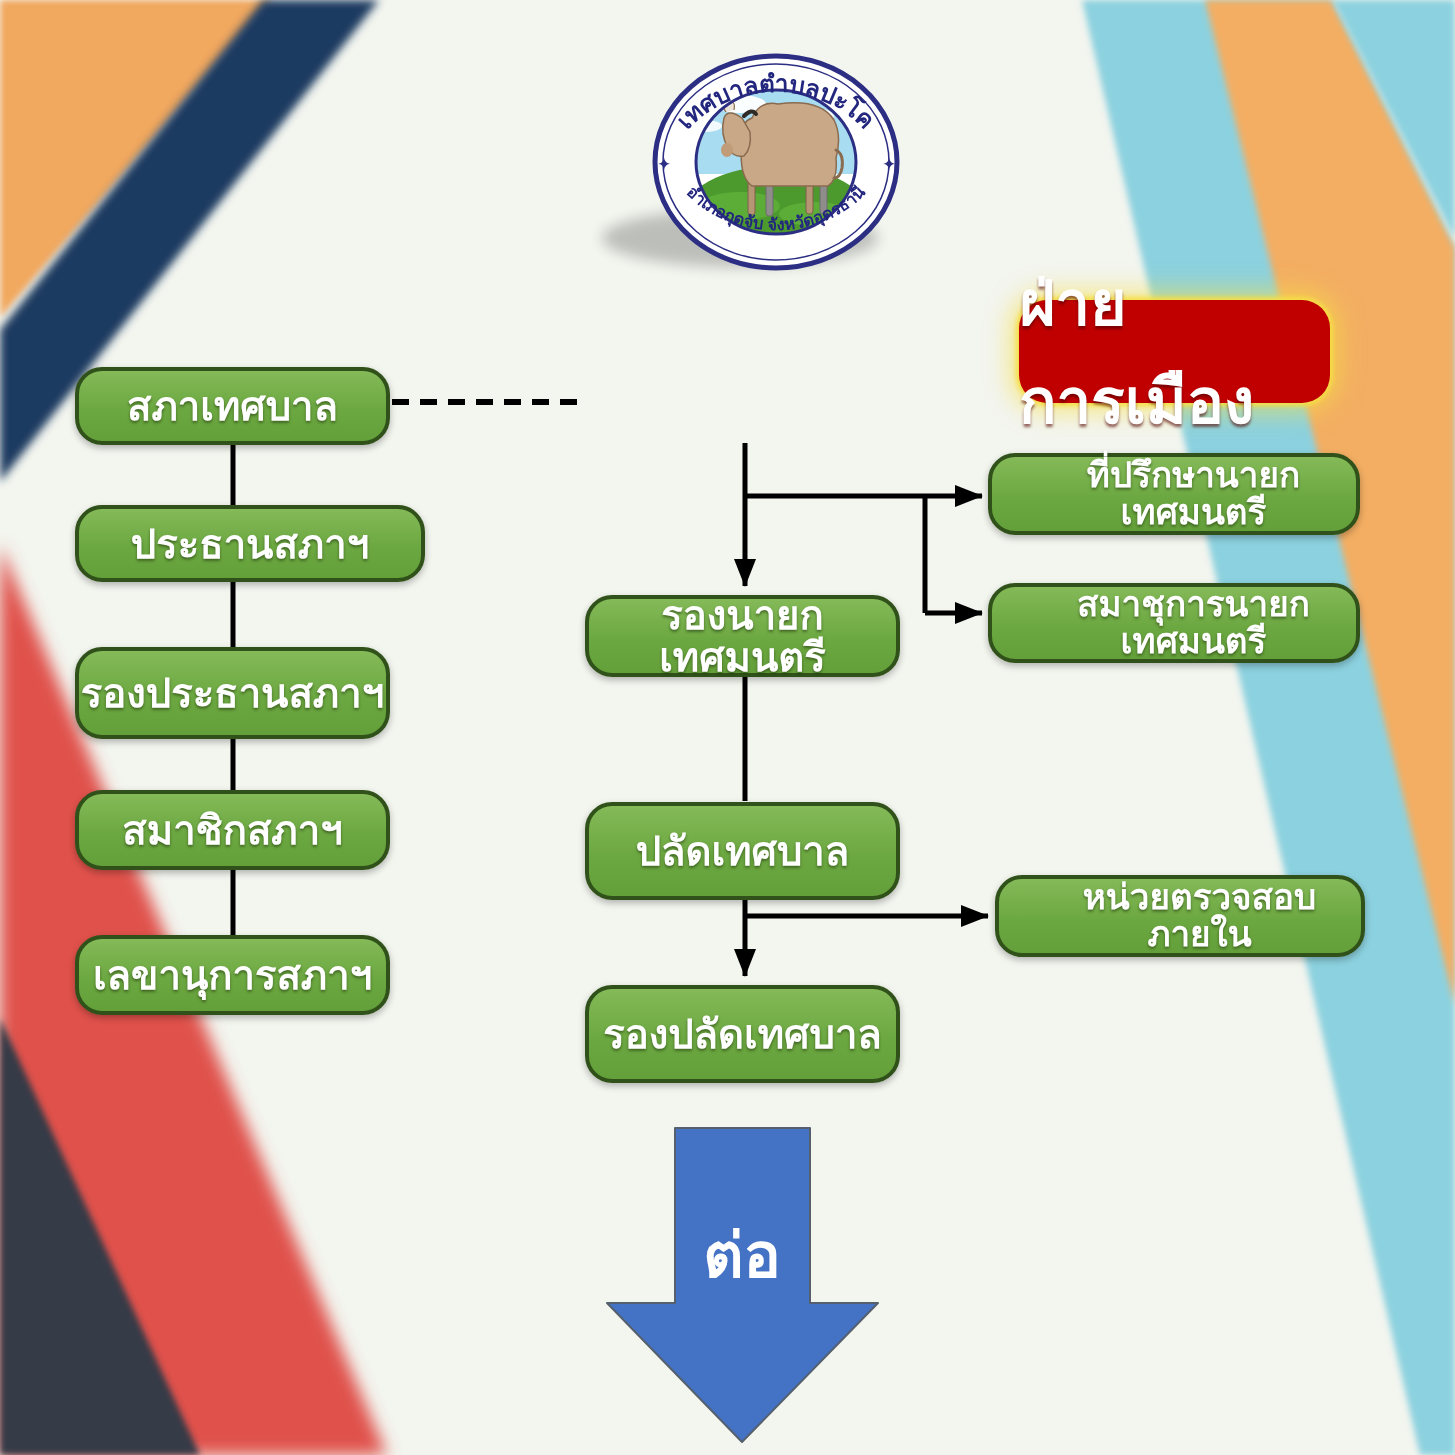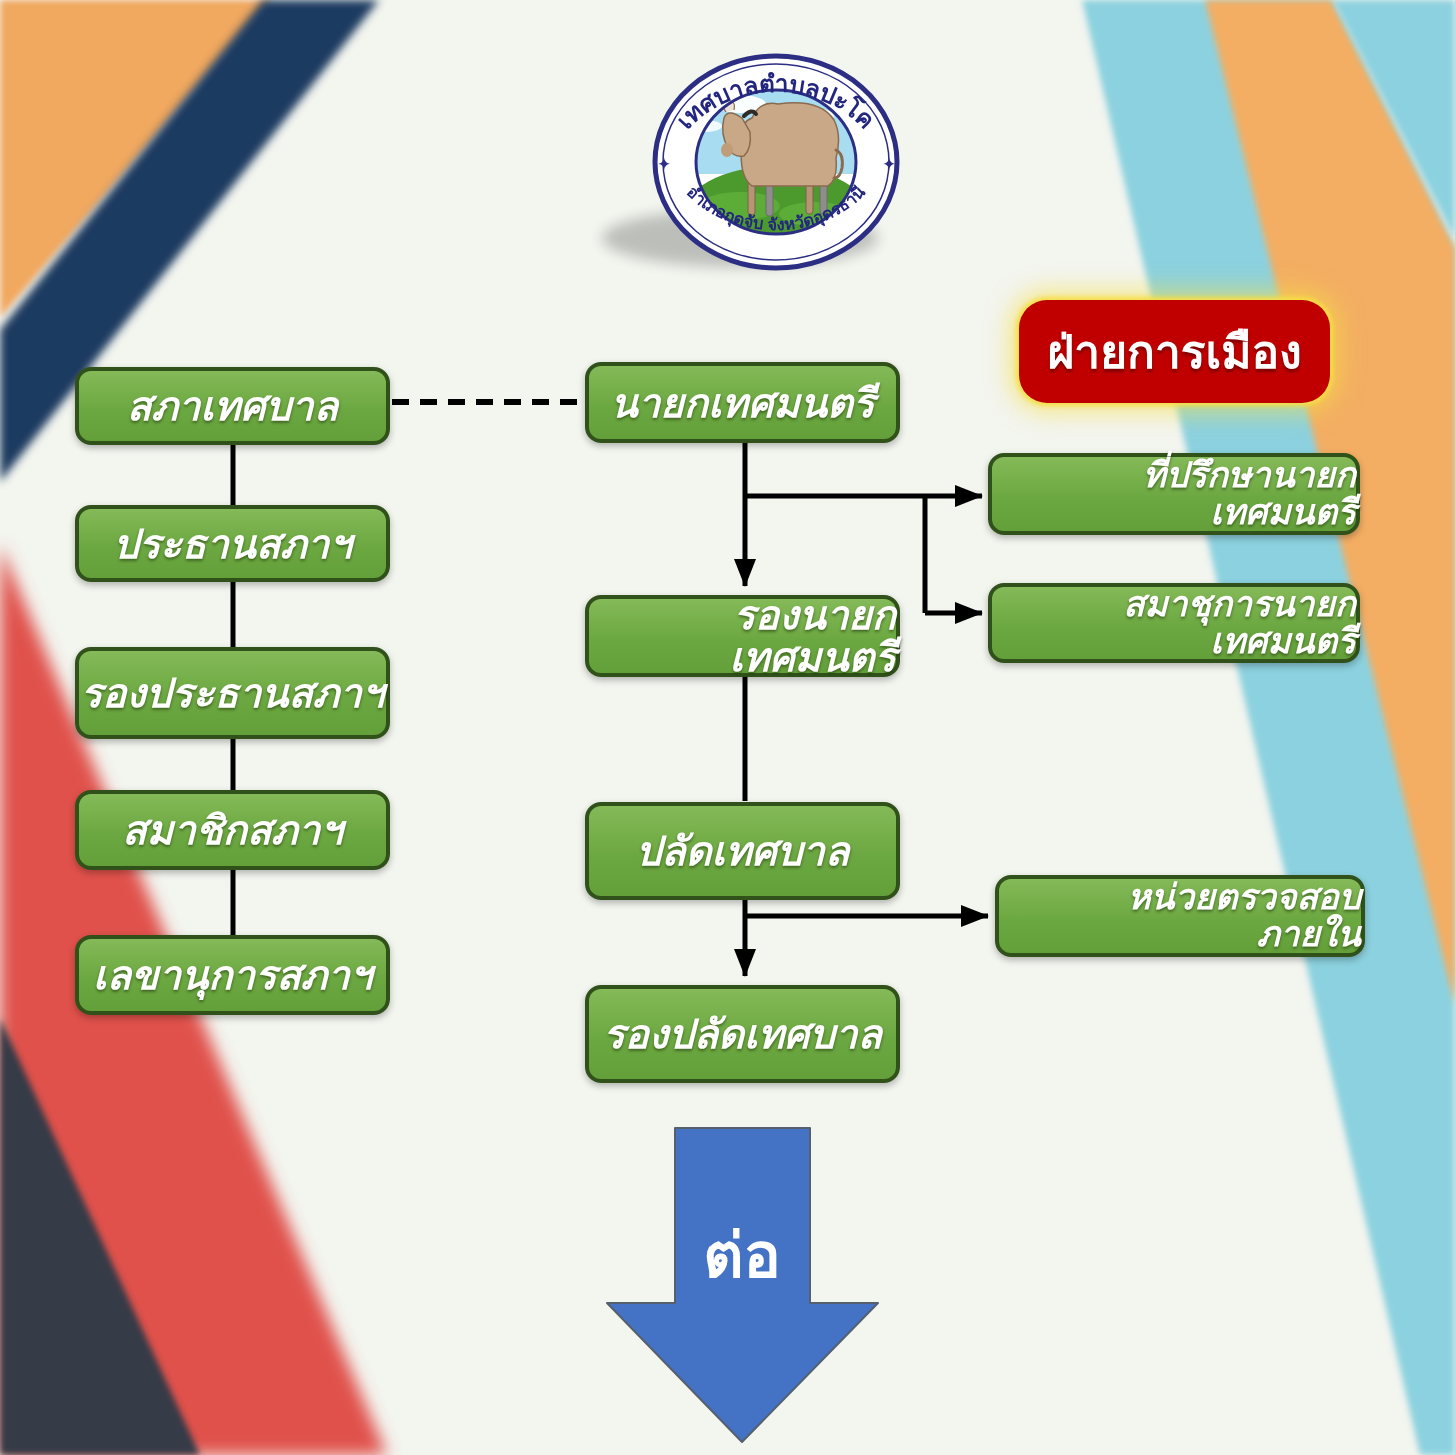--- a/index.html
+++ b/index.html
@@ -4,34 +4,33 @@
 <style>
   html,body{margin:0;padding:0;background:#e8e8e8;}
   .stage{
     position:relative;width:1455px;height:1455px;overflow:hidden;
     font-family:"Liberation Sans","DejaVu Sans",sans-serif;
     background:#F3F5EF;
   }
   .stage svg.layer{position:absolute;left:0;top:0;}
   .node{
     position:absolute;box-sizing:border-box;
-    display:flex;align-items:center;justify-content:center;text-align:right;
+    display:flex;align-items:center;justify-content:center;text-align:center;
     background:linear-gradient(180deg,#84BA58 0%,#6CA841 55%,#64A03A 100%);
-    border:4px solid #30521A;border-radius:16px;
+    border:4px solid #30521A;border-radius:27px;
     color:#fff;font-weight:700;font-size:40px;line-height:1.05;
     text-shadow:0 2px 3px rgba(25,45,8,.55);
     box-shadow:0 3px 7px rgba(0,0,0,.28);
-    font-style:italic;
   }
   .node.sm{font-size:35px;padding-left:39px;}
   .badge{
     position:absolute;box-sizing:border-box;
     display:flex;align-items:center;justify-content:center;
     background:#C00000;border-radius:28px;
-    color:#fff;font-weight:700;font-size:46px;
+    color:#fff;font-weight:700;font-size:62px;
     box-shadow:0 0 4px 3px rgba(246,222,70,.95),0 0 22px 11px rgba(246,222,70,.55);
     text-shadow:0 3px 3px rgba(80,0,0,.6);
   }
 </style>
 </head>
 <body>
 
 <div class="stage">
 
   <svg class="layer" width="1455" height="1455" viewBox="0 0 1455 1455" aria-hidden="true">
@@ -132,26 +131,25 @@
       <line x1="745" y1="916" x2="988" y2="916" marker-end="url(#ah)"></line>
     </g>
 
     <polygon points="675,1128 810,1128 810,1303 878,1303 742,1442 607,1303 675,1303" fill="#4472C4" stroke="#55606E" stroke-width="2" stroke-linejoin="round"></polygon>
     <text x="742" y="1277" text-anchor="middle" font-size="62" font-weight="bold" fill="#FFFFFF">ต่อ</text>
   </svg>
 
   <div class="badge" style="left:1019px;top:300px;width:311px;height:103px">ฝ่ายการเมือง</div>
 
   <div class="node" style="left:75px;top:367px;width:315px;height:78px">สภาเทศบาล</div>
-  <div class="node" style="left:75px;top:505px;width:315px;height:77px">ประธานสภาฯ</div>
+  <div class="node" style="left:75px;top:505px;width:350px;height:77px">ประธานสภาฯ</div>
   <div class="node" style="left:75px;top:647px;width:315px;height:92px">รองประธานสภาฯ</div>
   <div class="node" style="left:75px;top:935px;width:315px;height:80px">เลขานุการสภาฯ</div>
   <div class="node" style="left:75px;top:790px;width:315px;height:80px">สมาชิกสภาฯ</div>
 
-  <div class="node" style="left:585px;top:362px;width:315px;height:81px">นายกเทศมนตรี</div>
   <div class="node" style="left:585px;top:595px;width:315px;height:82px">รองนายกเทศมนตรี</div>
   <div class="node" style="left:585px;top:802px;width:315px;height:98px">ปลัดเทศบาล</div>
   <div class="node" style="left:585px;top:985px;width:315px;height:98px">รองปลัดเทศบาล</div>
 
   <div class="node sm" style="left:988px;top:453px;width:372px;height:82px">ที่ปรึกษานายกเทศมนตรี</div>
   <div class="node sm" style="left:988px;top:583px;width:372px;height:80px">สมาชุการนายกเทศมนตรี</div>
   <div class="node sm" style="left:995px;top:875px;width:370px;height:82px">หน่วยตรวจสอบภายใน</div>
 
 </div>
 

